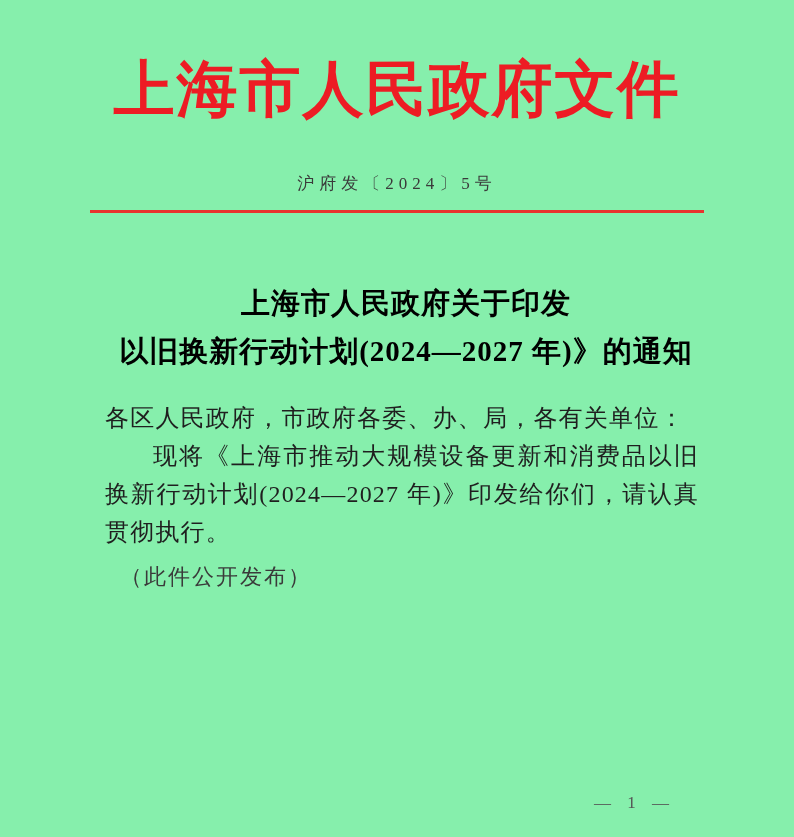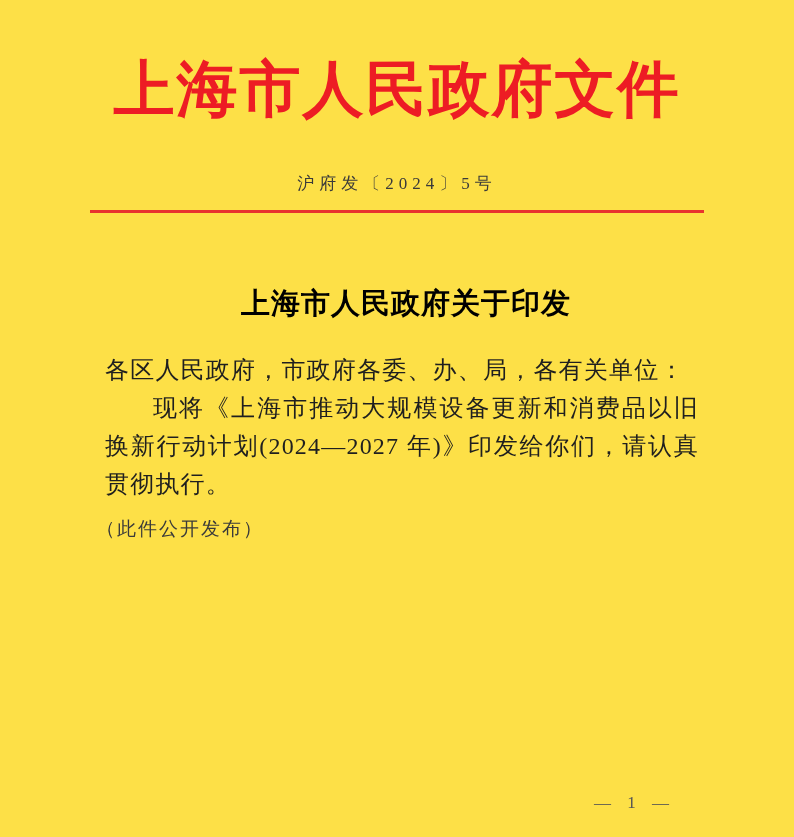--- a/index.html
+++ b/index.html
@@ -9,21 +9,21 @@
     --muted-text: #3a3a3a;
     --page-number-gray: #555555;
   }
   * { margin: 0; padding: 0; box-sizing: border-box; }
   html, body { background: #ffffff; }
   .page {
     position: relative;
     width: 794px;
     height: 837px;
     margin: 0 auto;
-    background: #fde047;
+    background: #86efac;
     overflow: hidden;
     font-family: "Liberation Serif", "DejaVu Serif", serif;
     color: var(--body-text);
   }
   .header-title {
     padding-top: 50px;
     text-align: center;
     color: var(--header-red);
     font-size: 61px;
     line-height: 79px;
@@ -68,22 +68,22 @@
     margin-top: 155px;
     padding-right: 189px;
     text-align: right;
     font-size: 20px;
     line-height: 26px;
     letter-spacing: 1px;
     color: var(--muted-text);
   }
   .publish-note {
     margin-top: 13px;
-    margin-left: 96px;
-    font-size: 19px;
+    margin-left: 120px;
+    font-size: 22px;
     line-height: 26px;
     letter-spacing: 2px;
     color: var(--muted-text);
   }
   .page-number {
     position: absolute;
     right: 124px;
     bottom: 24px;
     font-size: 17px;
     letter-spacing: 1px;
@@ -98,20 +98,21 @@
 <div class="page">
 
   <h1 class="header-title">上海市人民政府文件</h1>
 
   <div class="doc-number">沪府发〔2024〕5号</div>
 
   <div class="red-rule"></div>
 
   <div class="notice-title">
     <div>上海市人民政府关于印发</div>
+    <div>以旧换新行动计划(2024—2027 年)》的通知</div>
   </div>
 
   <div class="body-block">
     <p class="salutation">各区人民政府，市政府各委、办、局，各有关单位：</p>
     <p class="body-para">现将《上海市推动大规模设备更新和消费品以旧换新行动计划(2024—2027 年)》印发给你们，请认真贯彻执行。</p>
   </div>
 
 
   <div class="publish-note">（此件公开发布）</div>
 

